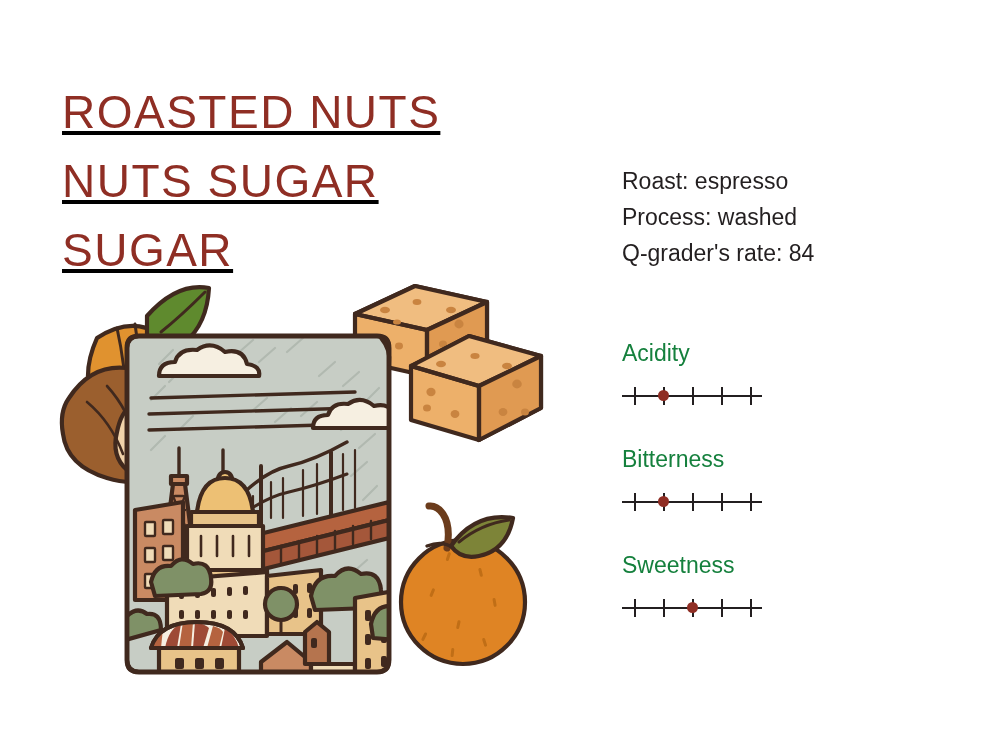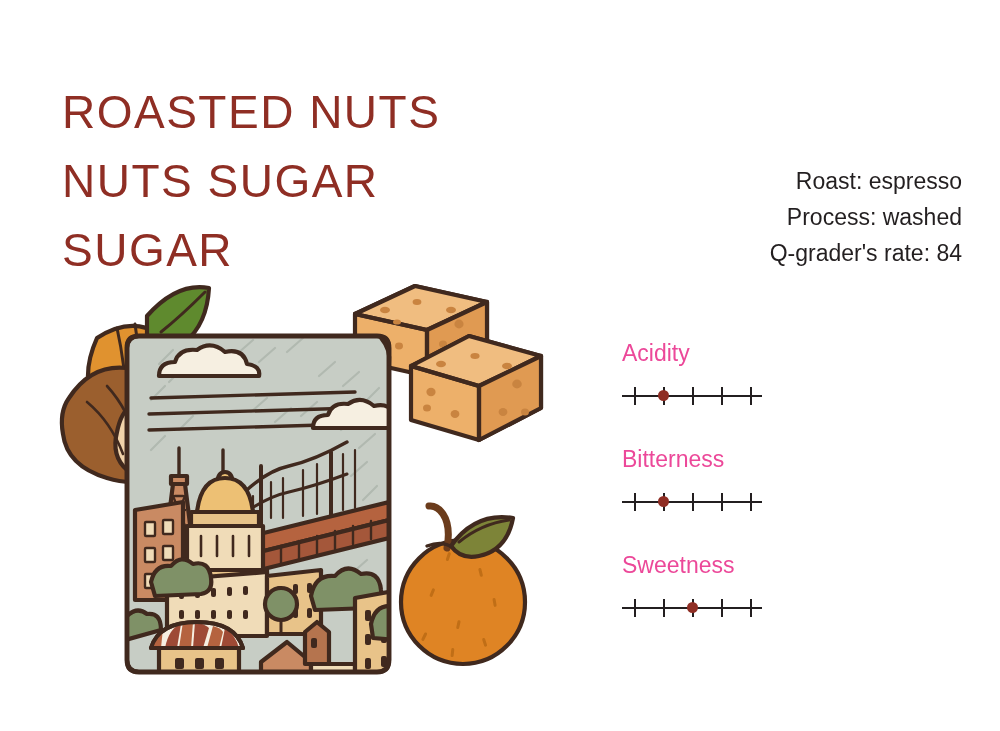--- a/index.html
+++ b/index.html
@@ -14,20 +14,21 @@
     overflow: hidden;
     font-family: "Liberation Sans", sans-serif;
   }
 
   
   #flavor-title {
     position: absolute;
     left: 62px;
     top: 78px;
     width: 520px;
+    text-decoration: underline;
   }
   .flavor-line {
     color: #8f2e24;
     font-family: "Liberation Sans", sans-serif;
     font-weight: 300;
     font-size: 46px;
     letter-spacing: 1.5px;
     line-height: 69px;
     white-space: nowrap;
   }
@@ -37,33 +38,32 @@
     position: absolute;
     left: 622px;
     top: 163px;
     width: 340px;
   }
   .spec-line {
     color: #231f20;
     font-size: 23px;
     line-height: 36px;
     white-space: nowrap;
-    text-align: right;
   }
 
   
   #taste-scales {
     position: absolute;
     left: 622px;
     top: 338px;
     width: 340px;
   }
   .scale-block { margin-bottom: 36px; }
   .scale-label {
-    color: #ec4899;
+    color: #15803d;
     font-size: 23px;
     line-height: 30px;
     margin-bottom: 16px;
     white-space: nowrap;
   }
   .scale-track {
     position: relative;
     width: 140px;
     height: 24px;
   }

